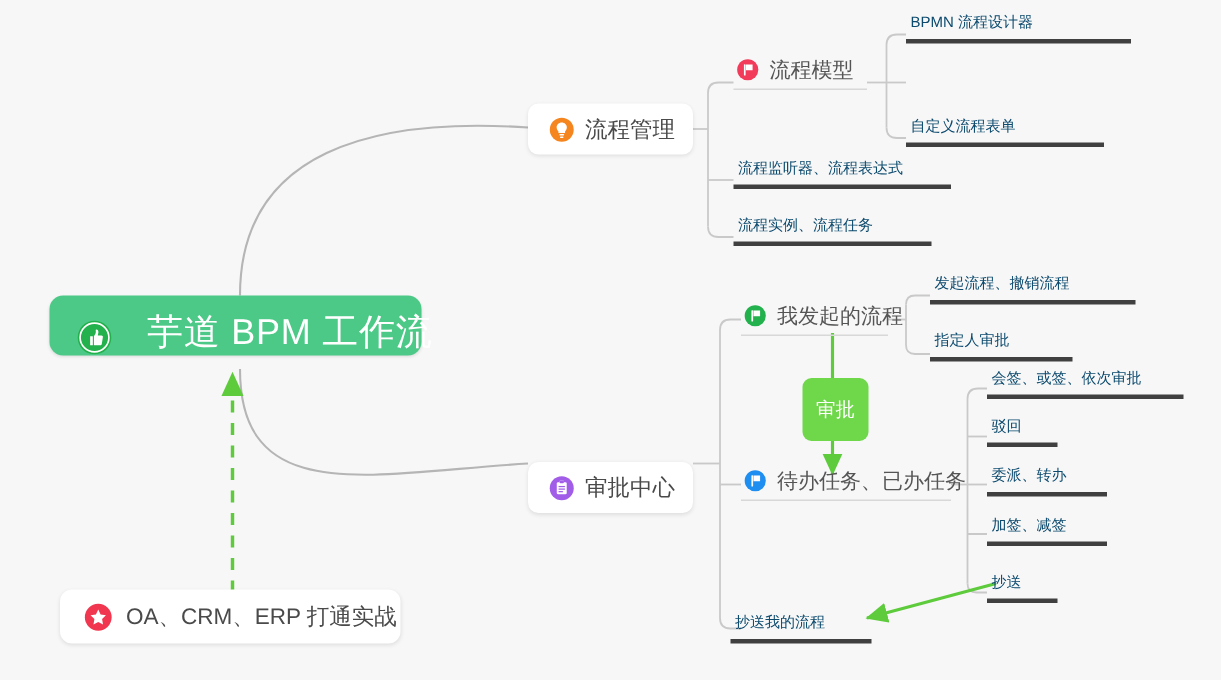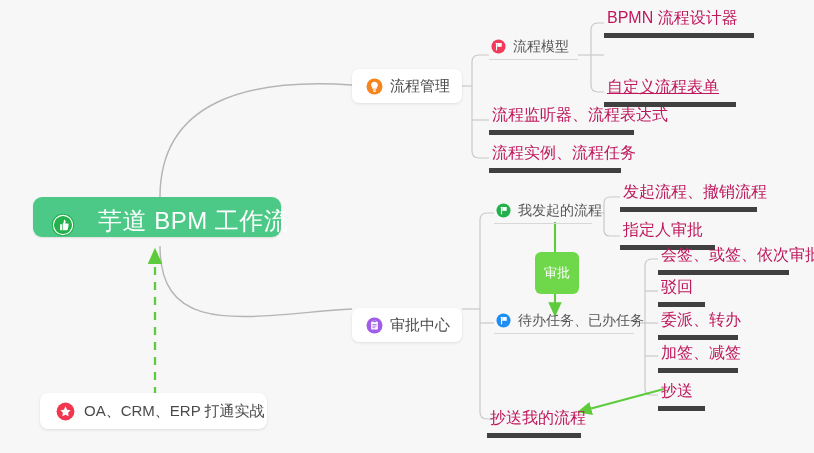--- a/index.html
+++ b/index.html
@@ -80,25 +80,25 @@
   }
   .l2-label {
     color: #555555;
     font-size: 14px;
     white-space: nowrap;
   }
 
   
   .leaf-node {
     position: absolute;
-    border-bottom: 5px solid #404040;
+    border-bottom: 3px solid #404040;
     padding: 0 5px 4px 3px;
     box-sizing: border-box;
-    color: #be185d;
-    font-size: 16px;
+    color: #0c4a6e;
+    font-size: 10px;
     white-space: nowrap;
   }
 
   
   .note-node {
     position: absolute;
     display: flex;
     align-items: center;
     gap: 9px;
     background: #ffffff;
@@ -230,21 +230,21 @@
       <svg width="15" height="15" viewBox="0 0 20 20">
         <circle cx="10" cy="10" r="9.4" fill="#f23a5b"></circle>
         <rect x="6.6" y="5" width="1.5" height="10.2" rx="0.6" fill="#ffffff"></rect>
         <path d="M8.4 5.4 L14.3 5.4 L14.3 10.4 L8.4 10.4 Z" fill="#ffffff"></path>
       </svg>
     </span>
     <span class="l2-label">流程模型</span>
   </div>
 
   <div class="leaf-node" style="left:604px; top:8px; width:150px;">BPMN 流程设计器</div>
-  <div class="leaf-node" style="left:604px; top:77px; width:132px;text-decoration:underline;">自定义流程表单</div>
+  <div class="leaf-node" style="left:604px; top:77px; width:132px;">自定义流程表单</div>
 
   <div class="leaf-node" style="left:489px; top:105px; width:145px;">流程监听器、流程表达式</div>
 
   <div class="leaf-node" style="left:489px; top:143px; width:132px;">流程实例、流程任务</div>
 
   <div class="branch-node" style="left:352px; top:308px; width:110px;">
     <span class="icn">
       <svg width="17" height="17" viewBox="0 0 20 20">
         <circle cx="10" cy="10" r="9.4" fill="#a15ce8"></circle>
         <rect x="6.1" y="5.2" width="7.8" height="9.6" rx="1.1" fill="#ffffff"></rect>

